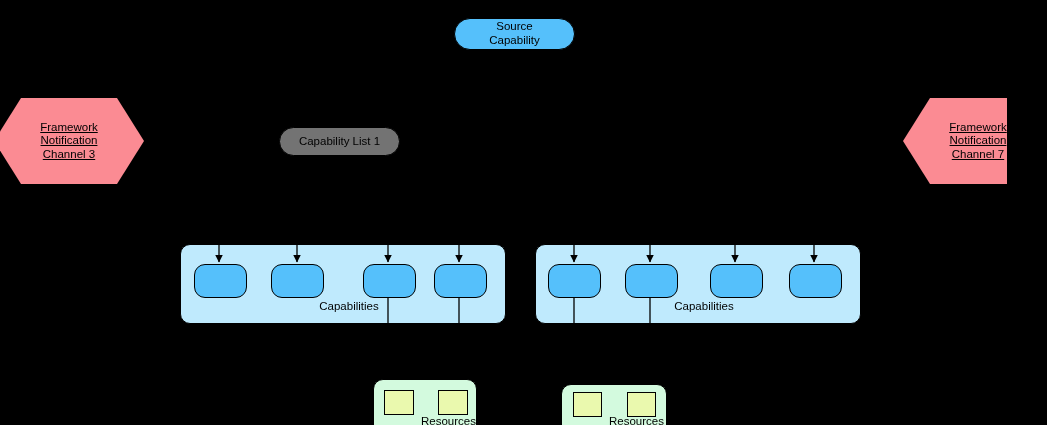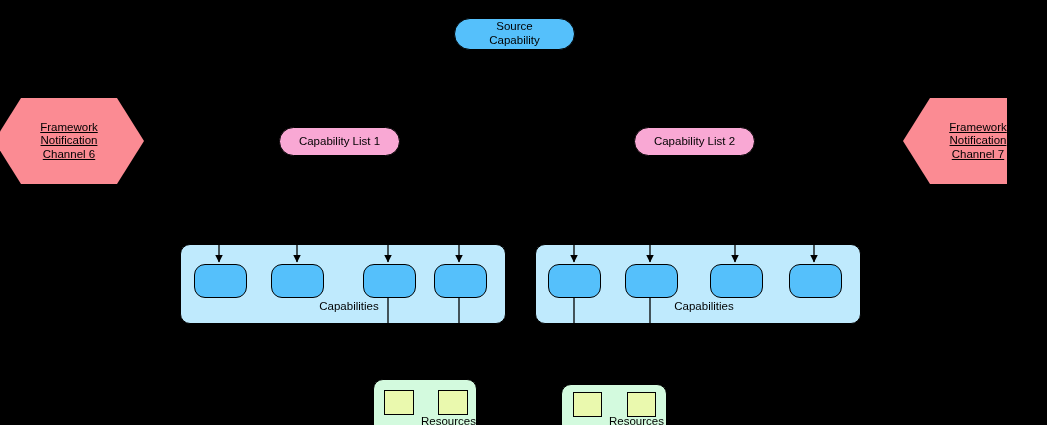--- a/index.html
+++ b/index.html
@@ -32,21 +32,21 @@
   
   .pill-source {
     background: #55c0fb;
     border: 1px solid #000000;
     border-radius: 999px;
     font-size: 11.5px;
   }
 
   
   .pill-caplist {
-    background: #f9a8d4;
+    background: #737373;
     border: 1px solid #000000;
     border-radius: 999px;
     font-size: 11.5px;
   }
 
   
   .hexagon {
     background: #fb8b93;
     font-size: 11.5px;
     clip-path: polygon(18% 0%, 82% 0%, 100% 50%, 82% 100%, 18% 100%, 0% 50%);
@@ -154,39 +154,36 @@
     <div>
       <div>Source</div>
       <div>Capability</div>
     </div>
   </div>
 
   <div class="node hexagon" id="node-fnc-1" style="left: -6px; top: 82px; width: 150px; height: 86px;">
     <div class="hex-label">
       <div>Framework</div>
       <div>Notification</div>
-      <div>Channel 6</div>
+      <div>Channel 3</div>
     </div>
   </div>
 
   <div class="node hexagon" id="node-fnc-2" style="left: 903px; top: 82px; width: 150px; height: 86px;">
     <div class="hex-label">
       <div>Framework</div>
       <div>Notification</div>
       <div>Channel 7</div>
     </div>
   </div>
 
   <div class="node pill-caplist" id="node-caplist-1" style="left: 279px; top: 111px; width: 121px; height: 29px;">
     <span>Capability List 1</span>
   </div>
 
-  <div class="node pill-caplist" id="node-caplist-2" style="left: 634px; top: 111px; width: 121px; height: 29px;">
-    <span>Capability List 2</span>
-  </div>
 
   <div id="group-layer">
       <div class="node cap-container" style="position: absolute; left: 180px; top: 228px; width: 326px; height: 80px;">
         <div class="cap-container-label">Capabilities</div>
       </div>
       <div class="cap-pill" style="left: 194px; top: 248px; width: 51px; height: 32px;"></div>
       <div class="cap-pill" style="left: 271px; top: 248px; width: 51px; height: 32px;"></div>
       <div class="cap-pill" style="left: 363px; top: 248px; width: 51px; height: 32px;"></div>
       <div class="cap-pill" style="left: 434px; top: 248px; width: 51px; height: 32px;"></div>
       <div class="node cap-container" style="position: absolute; left: 535px; top: 228px; width: 326px; height: 80px;">

